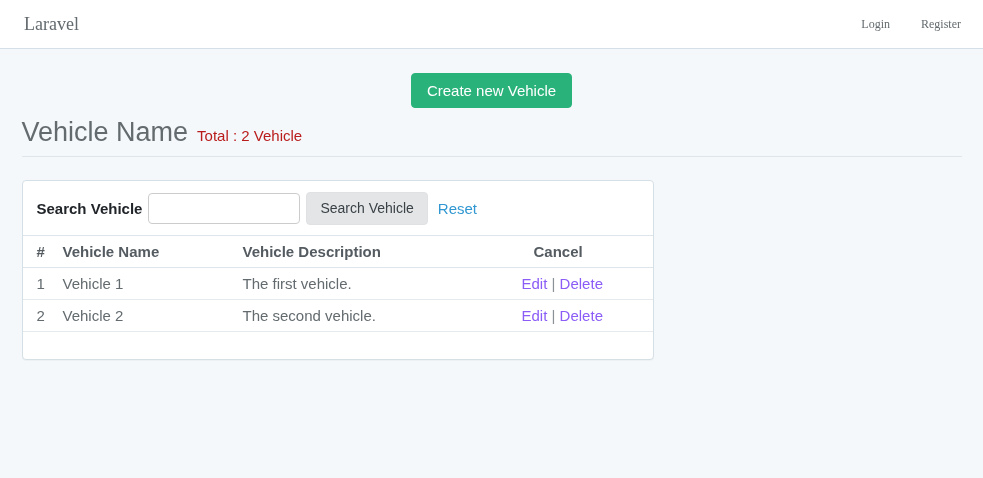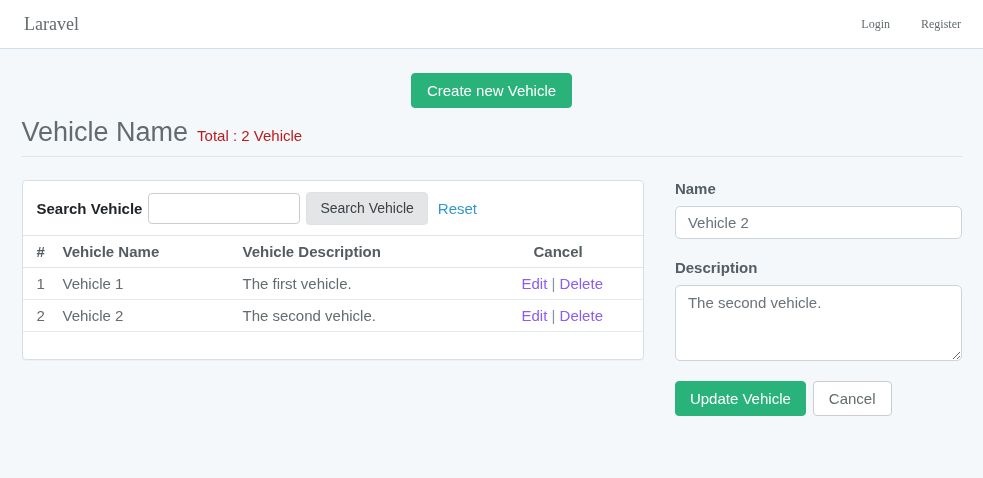--- a/index.html
+++ b/index.html
@@ -246,29 +246,15 @@
                 <a>Delete</a>
               </td>
             </tr>
           </tbody>
         </table>
         <div class="card-filler"></div>
 
       </div>
     </div>
 
-    <div class="right-col">
-      <div class="form-group">
-        <label class="form-label">Name</label>
-        <input class="form-control" type="text" value="Vehicle 2" style="">
-      </div>
-      <div class="form-group">
-        <label class="form-label">Description</label>
-        <textarea class="form-control" style="">The second vehicle.</textarea>
-      </div>
-      <div class="form-buttons">
-        <button class="btn btn-success btn-update">Update Vehicle</button>
-        <button class="btn btn-default">Cancel</button>
-      </div>
-    </div>
 
   </div>
 </div>
 
 </body></html>

